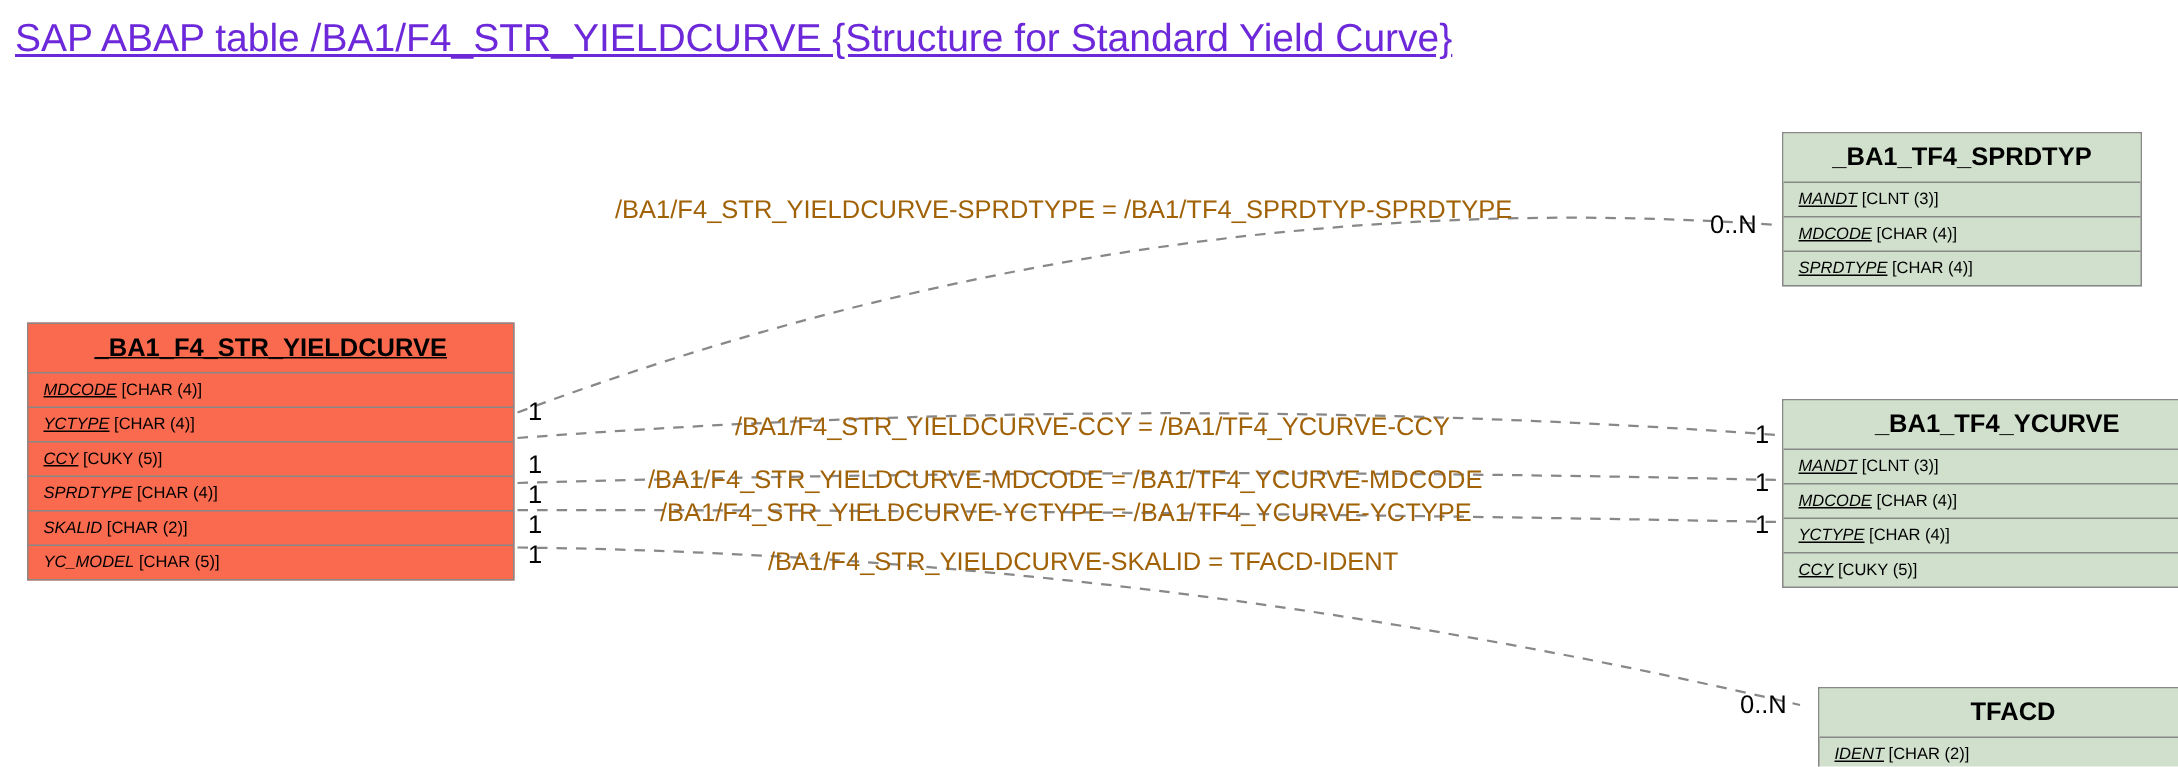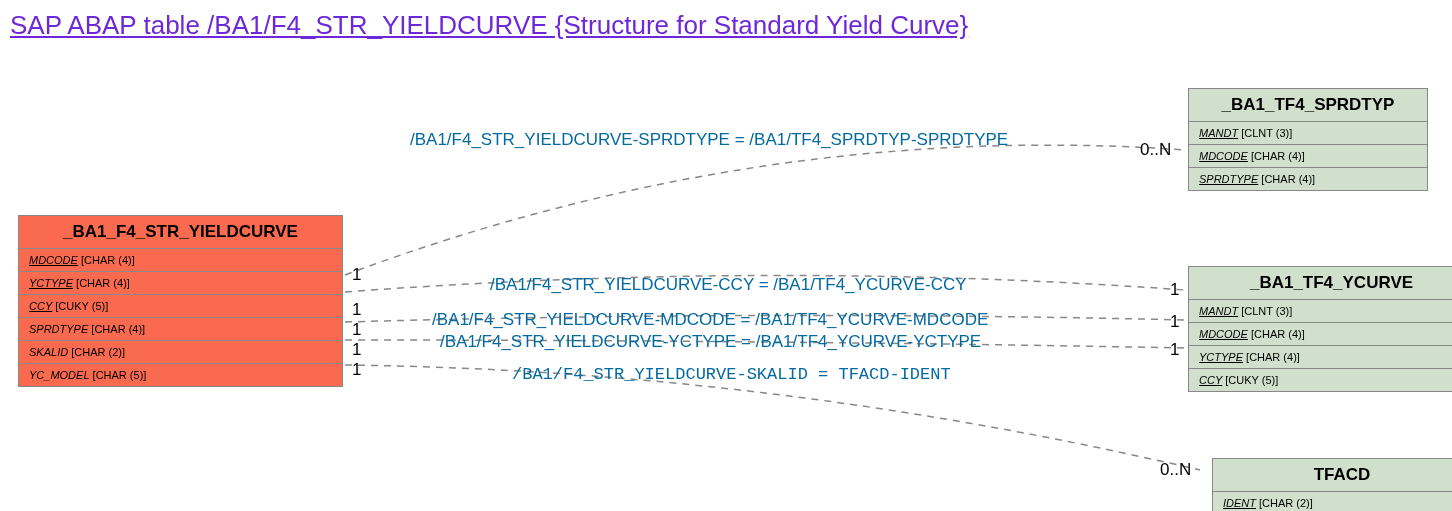--- a/index.html
+++ b/index.html
@@ -34,33 +34,33 @@
   }
   .entity .row {
     border-bottom: 1px solid #888;
     padding: 5px 10px;
     font-size: 11px;
   }
   .entity .row:last-child { border-bottom: none; }
   .key { font-style: italic; text-decoration: underline; }
   .fld { font-style: italic; }
   .orange { background: #fa6a4f; }
-  .orange .header { background: #fa6a4f; }
+  .orange .header { background: #fa6a4f; text-decoration: underline; }
   .green { background: #d0e0cd; margin-top: 18px; }
   .green .header { background: #d0e0cd; }
   svg.lines {
     position: absolute;
     top: 0; left: 0;
     width: 1452px; height: 511px;
     pointer-events: none;
   }
   .rel-label {
     position: absolute;
     font-size: 17px;
-    color: #0369a1;
+    color: #a16207;
     white-space: nowrap;
   }
   .card {
     position: absolute;
     font-size: 17px;
     color: #000;
   }
 </style>
 </head>
 <body>
@@ -109,21 +109,21 @@
 
 <div class="entity green" style="left:1212px; top:440px; width:260px;">
   <div class="header">TFACD</div>
   <div class="row"><span class="key">IDENT</span> <span>[CHAR (2)]</span></div>
 </div>
 
 <div class="rel-label" style="left:410px; top:130px;">/BA1/F4_STR_YIELDCURVE-SPRDTYPE = /BA1/TF4_SPRDTYP-SPRDTYPE</div>
 <div class="rel-label" style="left:478px; top:275px;margin-left:12px;">/BA1/F4_STR_YIELDCURVE-CCY = /BA1/TF4_YCURVE-CCY</div>
 <div class="rel-label" style="left:432px; top:310px;">/BA1/F4_STR_YIELDCURVE-MDCODE = /BA1/TF4_YCURVE-MDCODE</div>
 <div class="rel-label" style="left:440px; top:332px;">/BA1/F4_STR_YIELDCURVE-YCTYPE = /BA1/TF4_YCURVE-YCTYPE</div>
-<div class="rel-label" style="left:512px; top:365px;font-family:Liberation Mono, monospace;">/BA1/F4_STR_YIELDCURVE-SKALID = TFACD-IDENT</div>
+<div class="rel-label" style="left:512px; top:365px;">/BA1/F4_STR_YIELDCURVE-SKALID = TFACD-IDENT</div>
 
 <div class="card" style="left:352px; top:265px;">1</div>
 <div class="card" style="left:1140px; top:140px;">0..N</div>
 
 <div class="card" style="left:352px; top:300px;">1</div>
 <div class="card" style="left:1170px; top:280px;">1</div>
 
 <div class="card" style="left:352px; top:320px;">1</div>
 <div class="card" style="left:1170px; top:312px;">1</div>
 

